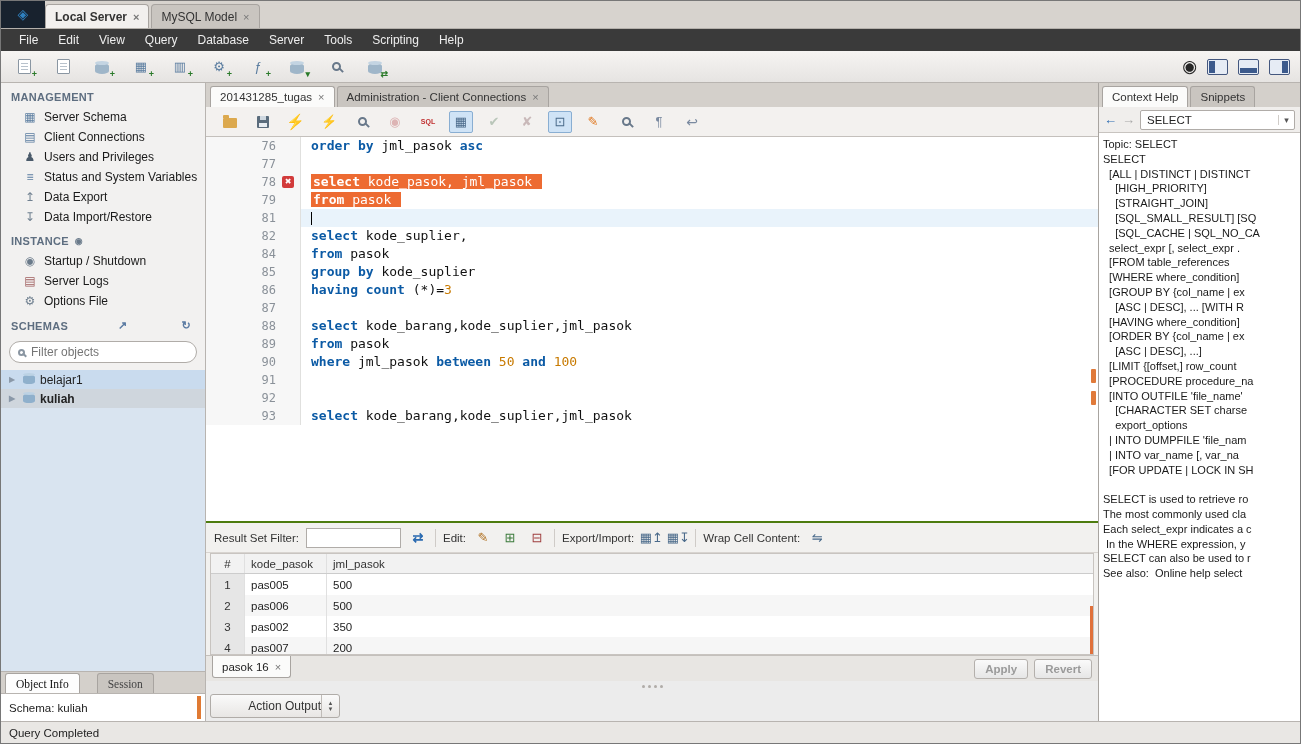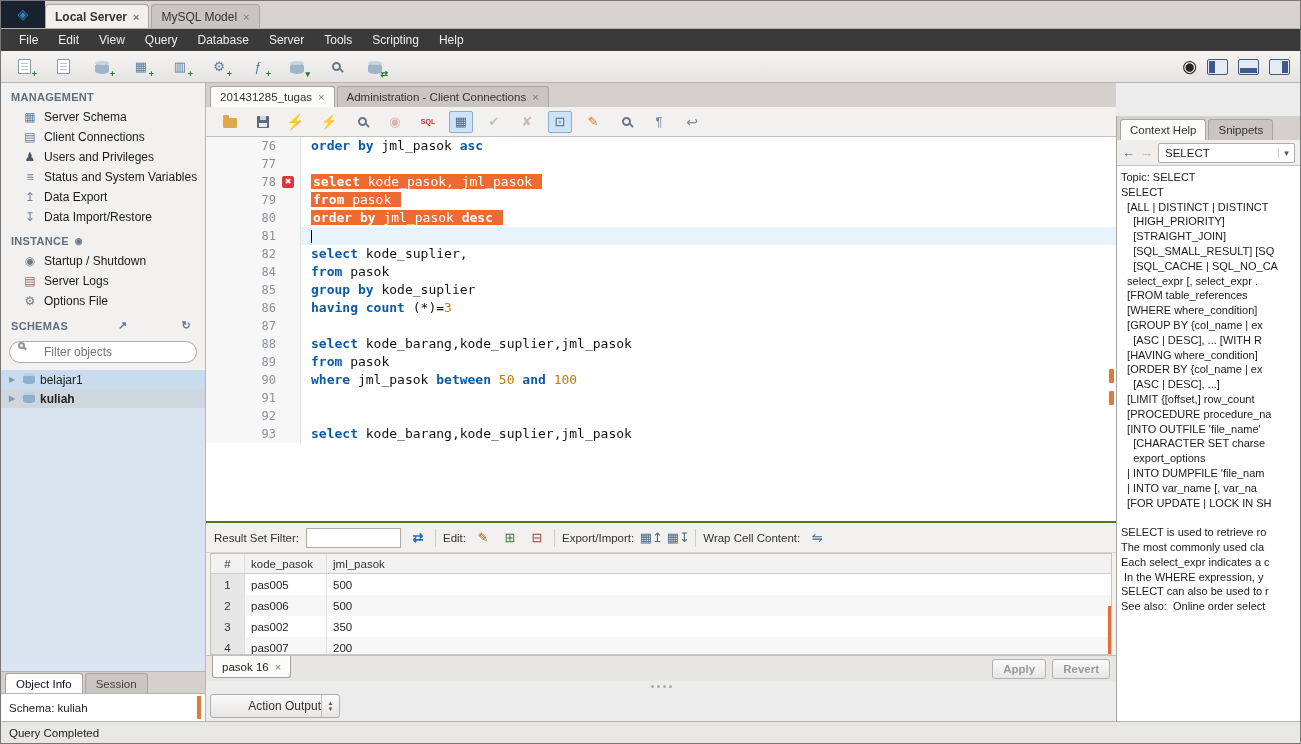--- a/index.html
+++ b/index.html
@@ -46,33 +46,33 @@
   .content { flex:1; display:flex; min-height:0; }
 
   
   .sidebar { width:205px; flex:none; background:#f2f1f0; border-right:1px solid #b8b4b0; display:flex; flex-direction:column; }
   .sec-title { font-size:11px; font-weight:bold; color:#5e6e80; padding:8px 10px 4px 10px; letter-spacing:.3px; display:flex; align-items:center; gap:6px; }
   .side-item { display:flex; align-items:center; gap:7px; padding:2px 10px 2px 22px; height:20px; color:#1a1a1a; font-size:12px; white-space:nowrap; overflow:hidden; }
   .side-item .si { width:14px; text-align:center; font-size:12px; flex:none; }
   .schema-head { display:flex; align-items:center; }
   .schema-head .hicon { margin-left:auto; font-size:11px; color:#5a7aa2; padding:0 4px; }
   .filter-row { padding:5px 8px 7px 8px; }
-  .filter-box { height:22px; background:#fff; border:1px solid #b0aca8; border-radius:11px; display:flex; padding:0 8px; gap:19px; }
+  .filter-box { height:22px; background:#fff; border:1px solid #b0aca8; border-radius:11px; display:flex; align-items:center; padding:0 8px; gap:6px; }
   .filter-box input { border:none; outline:none; flex:1; font-size:12px; font-family:"Liberation Sans",sans-serif; color:#333; background:transparent; }
   .mag-sm { width:7px; height:7px; border:2px solid #8a96a2; border-radius:50%; position:relative; flex:none; }
   .mag-sm::after { content:""; position:absolute; width:5px; height:2px; background:#8a96a2; transform:rotate(45deg); right:-4px; bottom:-2px; }
   .schema-list { flex:1; background:#d9e4f0; overflow:hidden; }
   .schema-row { display:flex; align-items:center; gap:5px; height:19px; padding:0 8px; font-size:12px; }
   .schema-row .twisty { color:#8a98a8; font-size:8px; width:9px; }
   .schema-row.selrow { background:#cfd6dd; font-weight:bold; }
   .schema-row.bluerow { background:#c9dbee; }
   .cyl-sm { width:12px; height:9px; background:#8fb0cc; border-radius:6px/2px; position:relative; }
   .cyl-sm::before { content:""; position:absolute; top:-2px; left:0; right:0; height:3px; border-radius:50%; background:#bcd2e4; }
   .side-tabs { height:22px; background:#d4d0cb; display:flex; align-items:flex-end; padding-left:4px; border-top:1px solid #b8b4b0; flex:none; }
-  .stab { height:20px; padding:0 10px; display:flex; align-items:center; font-size:11.5px; background:#c9c5c0; border:1px solid #a8a4a0; border-bottom:none; border-radius:3px 3px 0 0; margin-right:2px; color:#444; }
+  .stab { height:20px; padding:0 10px; display:flex; align-items:center; font-size:11.5px; background:#c9c5c0; border:1px solid #a8a4a0; border-bottom:none; border-radius:3px 3px 0 0; margin-right:17px; color:#444;font-family:Liberation Serif, serif; }
   .stab.active { background:#fdfdfd; color:#111; }
   .obj-info { height:28px; background:#fff; border-top:1px solid #b8b4b0; display:flex; align-items:center; padding-left:8px; font-size:11.5px; position:relative; flex:none; }
   .orange-strip { position:absolute; right:4px; top:2px; bottom:2px; width:4px; background:#e07a33; }
 
   
   .main { flex:1; display:flex; flex-direction:column; min-width:0; background:#ececec; }
   .etabs { height:24px; background:#d4d0cb; display:flex; align-items:flex-end; padding-left:4px; flex:none; }
   .etab { height:21px; display:flex; align-items:center; gap:6px; padding:0 9px; background:#c9c5c0; border:1px solid #a8a4a0; border-bottom:none; border-radius:3px 3px 0 0; margin-right:2px; font-size:11.5px; color:#333; }
   .etab.active { background:#fbfbfa; }
   .etoolbar { height:30px; background:#f3f1ef; border-bottom:1px solid #c4c0bc; display:flex; align-items:center; gap:9px; padding:0 12px; flex:none; }
@@ -124,21 +124,21 @@
   
   .gap { height:10px; display:flex; align-items:center; justify-content:center; flex:none; }
   .grip { display:flex; gap:3px; }
   .grip i { width:3px; height:3px; background:#b0aca8; border-radius:50%; }
   .aorow { height:30px; display:flex; align-items:center; padding-left:4px; flex:none;text-align:right; }
   .aoctl { height:24px; width:130px; background:linear-gradient(#fafafa,#e8e6e4); border:1px solid #b0aca8; border-radius:3px; display:flex; align-items:center; font-size:12px; color:#333; }
   .aoctl .lbl { flex:1; padding-left:8px; }
   .spin { width:18px; border-left:1px solid #c0bcb8; height:100%; display:flex; flex-direction:column; align-items:center; justify-content:center; font-size:6px; color:#555; line-height:6px; }
 
   
-  .rpanel { width:184px; flex:none; border-left:1px solid #a8a4a0; background:#404040; display:flex; flex-direction:column;margin-top:33px; }
+  .rpanel { width:202px; flex:none; border-left:1px solid #a8a4a0; background:#404040; display:flex; flex-direction:column; }
   .rptabs { height:24px; background:#d4d0cb; display:flex; align-items:flex-end; padding-left:3px; flex:none; }
   .rptab { height:21px; padding:0 9px; display:flex; align-items:center; background:#c9c5c0; border:1px solid #a8a4a0; border-bottom:none; border-radius:3px 3px 0 0; margin-right:2px; font-size:11.5px; color:#333; }
   .rptab.active { background:#fbfbfa; }
   .rpnav { height:26px; background:#f0eeec; border-bottom:1px solid #c8c4c0; display:flex; align-items:center; gap:5px; padding:0 5px; flex:none; }
   .navarrow { font-size:13px; }
   .combo { flex:1; height:20px; background:#fff; border:1px solid #b0aca8; border-radius:2px; display:flex; align-items:center; font-size:11.5px; }
   .combo .cv { flex:1; padding-left:6px; }
   .combo .ca { width:16px; text-align:center; color:#555; font-size:9px; border-left:1px solid #d0ccc8; }
   .rphelp { flex:1; background:#fff; overflow:hidden; padding:4px 0 0 4px; }
   .hl { font-size:11px; line-height:14.8px; white-space:pre; color:#1a1a1a; overflow:hidden; }
@@ -387,24 +387,20 @@
               <span class="g"><span>77</span></span>
               <span class="t"><span></span></span>
             </div>
             <div class="cl">
               <span class="g"><span>78</span><span class="errb">✖</span></span>
               <span class="t"><span class="selbg"><span class="tk-kw">select</span><span class="tk-pl"> kode_pasok, jml_pasok </span></span></span>
             </div>
             <div class="cl">
               <span class="g"><span>79</span></span>
               <span class="t"><span class="selbg"><span class="tk-kw">from</span><span class="tk-pl"> pasok </span></span></span>
-            </div>
-            <div class="cl">
-              <span class="g"><span>80</span></span>
-              <span class="t"><span class="selbg"><span class="tk-kw">order by</span><span class="tk-pl"> jml_pasok </span><span class="tk-kw">desc</span><span class="tk-pl"> </span></span></span>
             </div>
             <div class="cl">
               <span class="g"><span>81</span></span>
               <span class="t cur"><span></span><span class="caret"></span></span>
             </div>
             <div class="cl">
               <span class="g"><span>82</span></span>
               <span class="t"><span><span class="tk-kw">select</span><span class="tk-pl"> kode_suplier,</span></span></span>
             </div>
             <div class="cl">
@@ -580,21 +576,21 @@
           <div class="hl">    export_options</div>
           <div class="hl">  | INTO DUMPFILE 'file_nam</div>
           <div class="hl">  | INTO var_name [, var_na</div>
           <div class="hl">  [FOR UPDATE | LOCK IN SH</div>
           <div class="hl">&nbsp;</div>
           <div class="hl">SELECT is used to retrieve ro</div>
           <div class="hl">The most commonly used cla</div>
           <div class="hl">Each select_expr indicates a c</div>
           <div class="hl"> In the WHERE expression, y</div>
           <div class="hl">SELECT can also be used to r</div>
-          <div class="hl">See also:  Online order select</div>
+          <div class="hl">See also:  Online help select</div>
         </div>
     </div>
   </div>
 
   <div class="statusbar">
     <span>Query Completed</span>
   </div>
 </div>
 
 </body></html>

